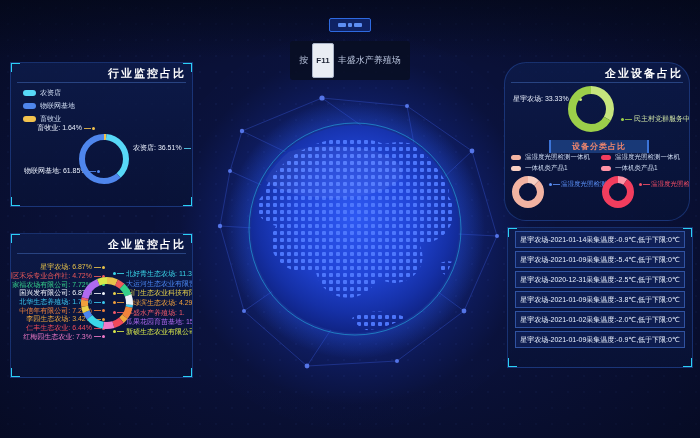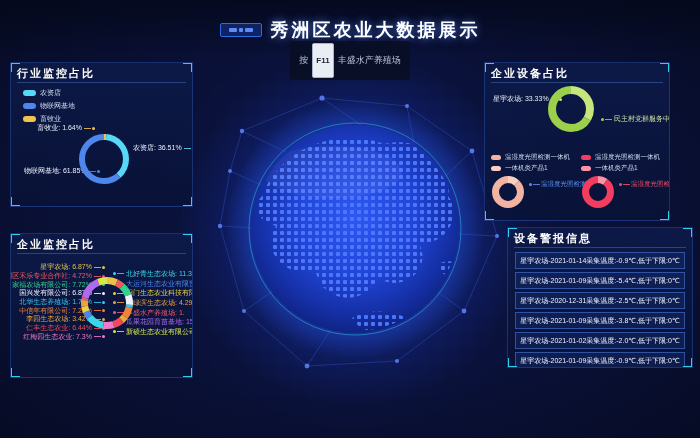--- a/index.html
+++ b/index.html
@@ -37,26 +37,26 @@
   .globe{position:absolute;left:202px;top:76px;width:306px;height:306px;}
 
   
   .panel{position:absolute;background:linear-gradient(180deg, rgba(13,28,76,.80), rgba(8,18,54,.80));
     border:1px solid rgba(48,96,195,.40);overflow:hidden;}
   .corner{position:absolute;width:8px;height:8px;border:0 solid #2bd0f5;z-index:5;}
   .c-tl{top:-1px;left:-1px;border-top-width:2px;border-left-width:2px;}
   .c-tr{top:-1px;right:-1px;border-top-width:2px;border-right-width:2px;}
   .c-bl{bottom:-1px;left:-1px;border-bottom-width:2px;border-left-width:2px;}
   .c-br{bottom:-1px;right:-1px;border-bottom-width:2px;border-right-width:2px;}
-  .ptitle{height:18px;line-height:18px;text-align:left;color:#ffffff;font-size:11px;font-weight:bold;
+  .ptitle{height:18px;line-height:18px;text-align:right;color:#ffffff;font-size:11px;font-weight:bold;
     letter-spacing:2px;border-bottom:1px solid rgba(86,140,230,.38);margin:1px 6px 4px;}
 
   #panel-industry{left:10px;top:62px;width:181px;height:143px;}
   #panel-enterprise{left:10px;top:233px;width:181px;height:143px;}
-  #panel-device{left:484px;top:62px;width:184px;height:157px;}
+  #panel-device{left:504px;top:62px;width:184px;height:157px;border-radius:22px;}
   #panel-alarms{left:507px;top:227px;width:184px;height:139px;}
 
   
   .legend{position:absolute;display:flex;flex-direction:column;gap:3px;}
   .lrow{display:flex;align-items:center;gap:4px;}
   .lrow .sw{display:inline-block;width:13px;height:6px;border-radius:3px;background:currentColor;flex:none;}
   .lrow .lt{color:#cfdcf2;font-size:7px;white-space:nowrap;}
 
   
   .donut{position:absolute;z-index:2;}
@@ -175,21 +175,20 @@
     <ellipse cx="130" cy="96" rx="70" ry="26" fill="rgba(255,255,255,0.05)"></ellipse>
   </g>
 </svg>
 
 <div class="header">
   <span class="logo">
       <i></i>
       <i class="sm"></i>
       <i></i>
     </span>
-  <span class="main-title">秀洲区农业大数据展示</span>
 </div>
 <div class="hint">
   <span class="hint-inner">
     <span>按</span>
     <span class="keycap">F11</span>
     <span>丰盛水产养殖场</span>
   </span>
 </div>
 
 <div class="panel" id="panel-industry">
@@ -351,20 +350,21 @@
           <circle cx="24" cy="24" r="19" fill="none" stroke="#c6e57d" stroke-width="8" stroke-dasharray="39.78952759477616 79.59099324163597" stroke-dashoffset="0"></circle>
           <circle cx="24" cy="24" r="19" fill="none" stroke="#9ccf4a" stroke-width="8" stroke-dasharray="79.59099324163597 39.78952759477616" stroke-dashoffset="-39.78952759477616"></circle>
         </g>
       </svg>
     </div>
   <div class="clabel" id="dev-right-label">
     <i class="lead rev" style="color:#9ccf4a;"></i>
     <span class="t">民主村党群服务中心:</span>
   </div>
 
+  <div class="class-header">设备分类占比</div>
 
   <div class="mini" id="mini-left">
     <div class="legend">
         <div class="lrow" style="color: rgb(242, 179, 162);">
     <i class="sw"></i>
     <span class="lt">温湿度光照检测一体机</span>
   </div>
         <div class="lrow" style="color: rgb(248, 207, 194);">
     <i class="sw"></i>
     <span class="lt">一体机类产品1</span>
@@ -407,21 +407,20 @@
       <span>温湿度光照检测</span>
     </span>
   </div>
 </div>
 
 <div class="panel" id="panel-alarms">
   <i class="corner c-tl"></i>
     <i class="corner c-tr"></i>
     <i class="corner c-bl"></i>
     <i class="corner c-br"></i>
-  <div class="ptitle">设备警报信息</div>
   <div id="alarm-list">
       <div class="alarm-row">星宇农场-2021-01-14采集温度:-0.9℃,低于下限:0℃</div>
       <div class="alarm-row">星宇农场-2021-01-09采集温度:-5.4℃,低于下限:0℃</div>
       <div class="alarm-row">星宇农场-2020-12-31采集温度:-2.5℃,低于下限:0℃</div>
       <div class="alarm-row">星宇农场-2021-01-09采集温度:-3.8℃,低于下限:0℃</div>
       <div class="alarm-row">星宇农场-2021-01-02采集温度:-2.0℃,低于下限:0℃</div>
       <div class="alarm-row">星宇农场-2021-01-09采集温度:-0.9℃,低于下限:0℃</div>
     </div>
 </div>
 

